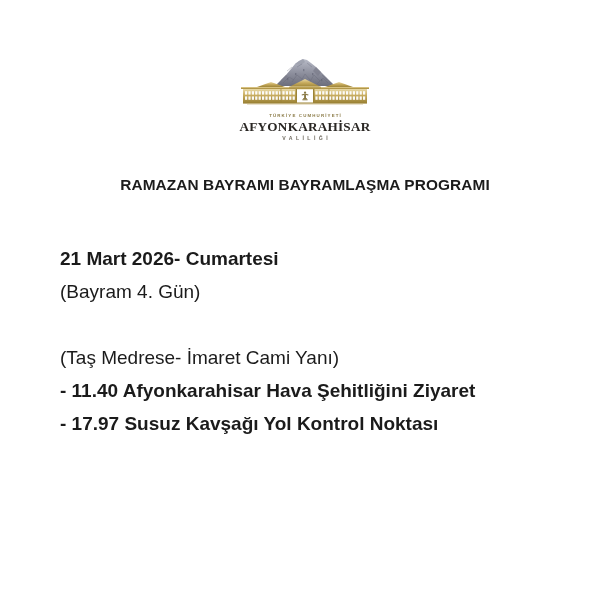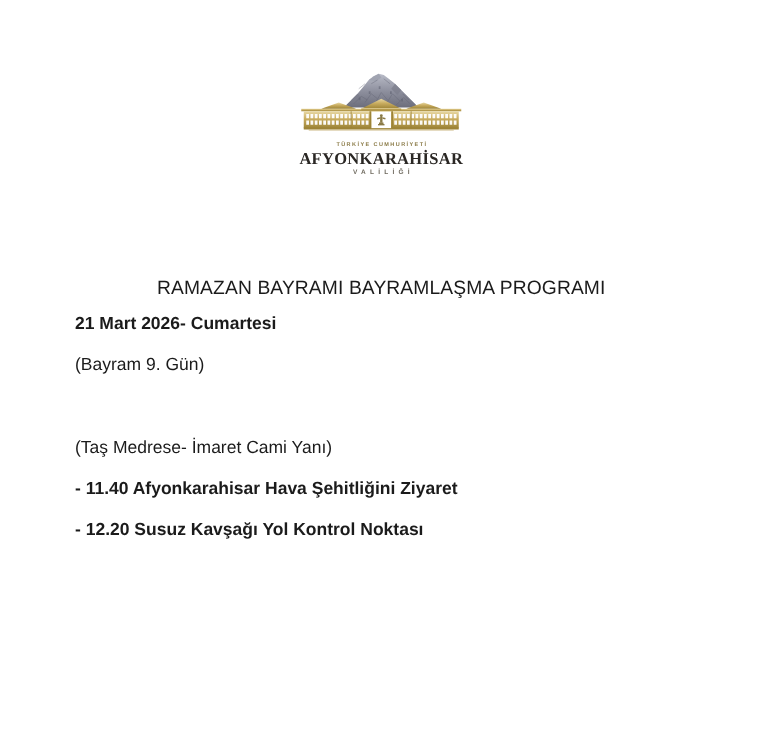--- a/index.html
+++ b/index.html
@@ -77,34 +77,33 @@
   }
 
   
   .title {
     position: absolute;
     left: 0;
     top: 176px;
     width: 610px;
     text-align: center;
     font-size: 15.4px;
-    font-weight: 400;
+    font-weight: 700;
     letter-spacing: 0.1px;
     color: #1b1b1b;
-    margin-top: 46px;
   }
 
   .content {
     position: absolute;
     left: 60px;
     top: 242px;
     width: 500px;
   }
   .line {
-    font-size: 14px;
+    font-size: 19px;
     line-height: 33px;
     white-space: nowrap;
     color: #1b1b1b;
   }
   .line.bold {
     font-weight: 700;
   }
   .line.reg {
     font-weight: 400;
   }
@@ -273,24 +272,24 @@
       <div class="emblem-line1">TÜRKİYE CUMHURİYETİ</div>
       <div class="emblem-line2">AFYONKARAHİSAR</div>
       <div class="emblem-line3">VALİLİĞİ</div>
     </div>
   </div>
 
   <div class="title">RAMAZAN BAYRAMI BAYRAMLAŞMA PROGRAMI</div>
 
   <div class="content">
     <div class="line bold">21 Mart 2026- Cumartesi</div>
-    <div class="line reg">(Bayram 9. Gün)</div>
+    <div class="line reg">(Bayram 4. Gün)</div>
 
     <div class="spacer"></div>
 
     <div class="line reg">(Taş Medrese- İmaret Cami Yanı)</div>
 
     <div class="line bold">- 11.40 Afyonkarahisar Hava Şehitliğini Ziyaret</div>
 
-    <div class="line bold">- 12.20 Susuz Kavşağı Yol Kontrol Noktası</div>
+    <div class="line bold">- 17.97 Susuz Kavşağı Yol Kontrol Noktası</div>
   </div>
 
 </div>
 
 </body></html>

